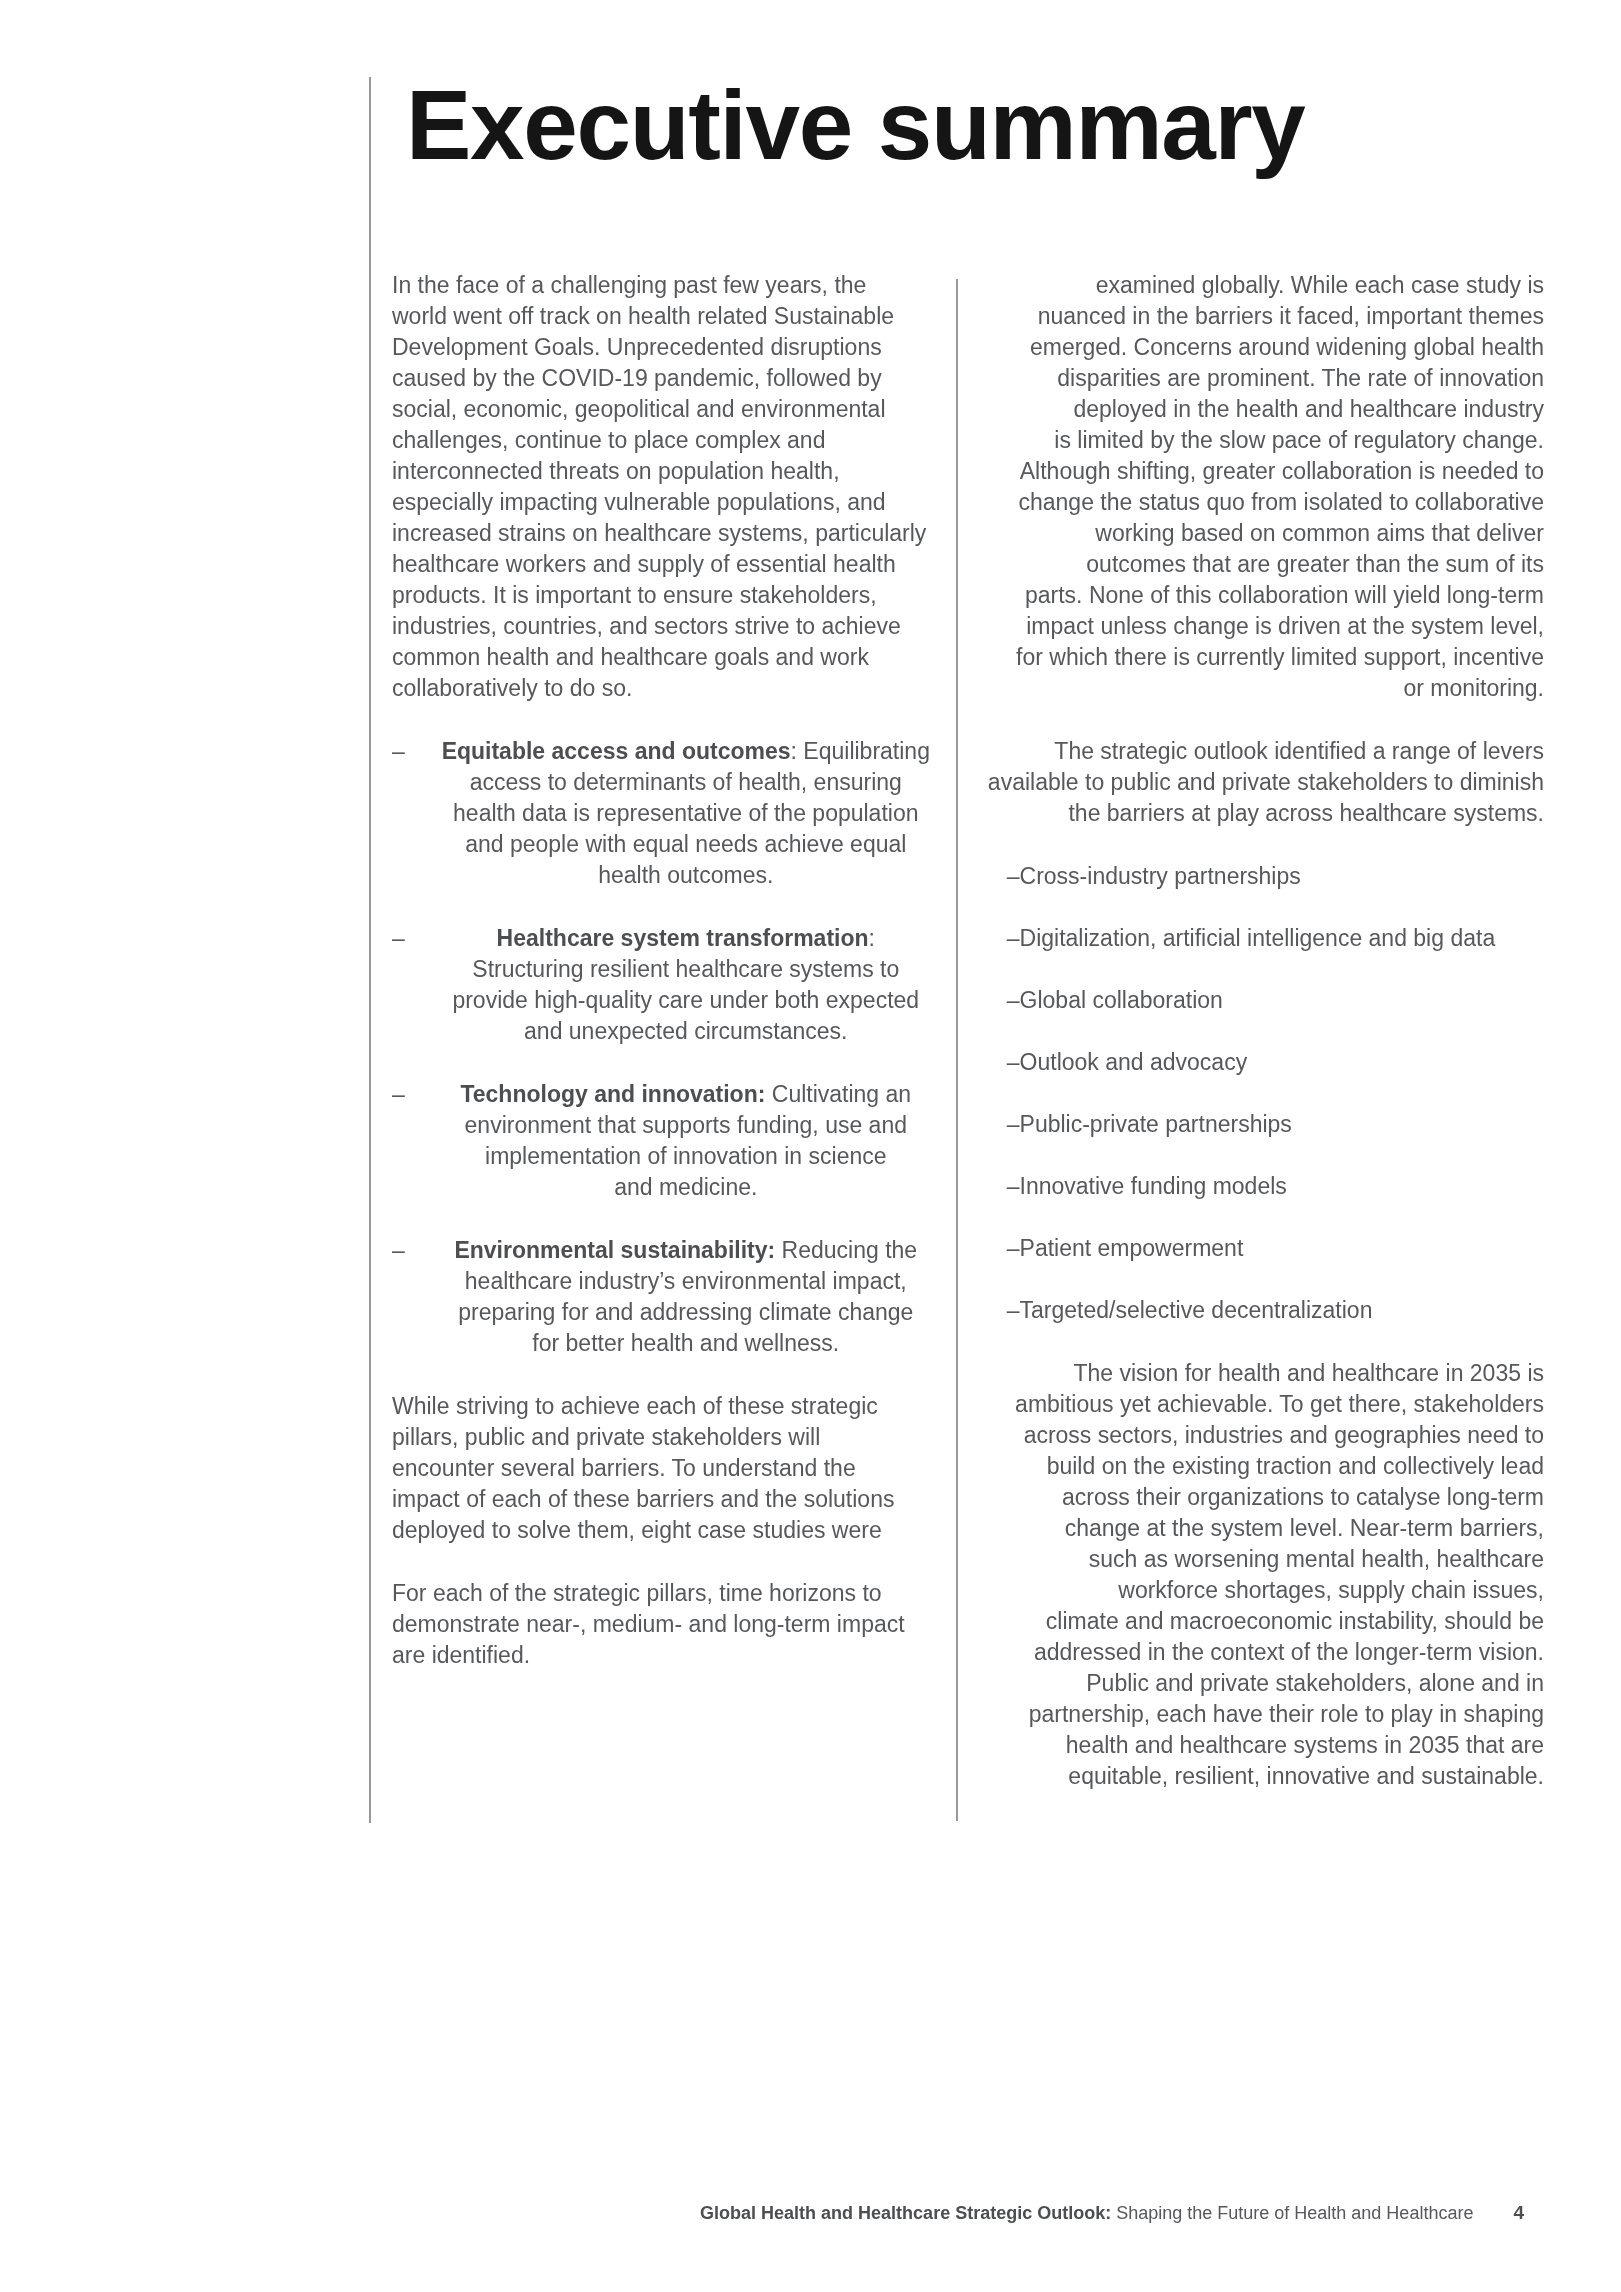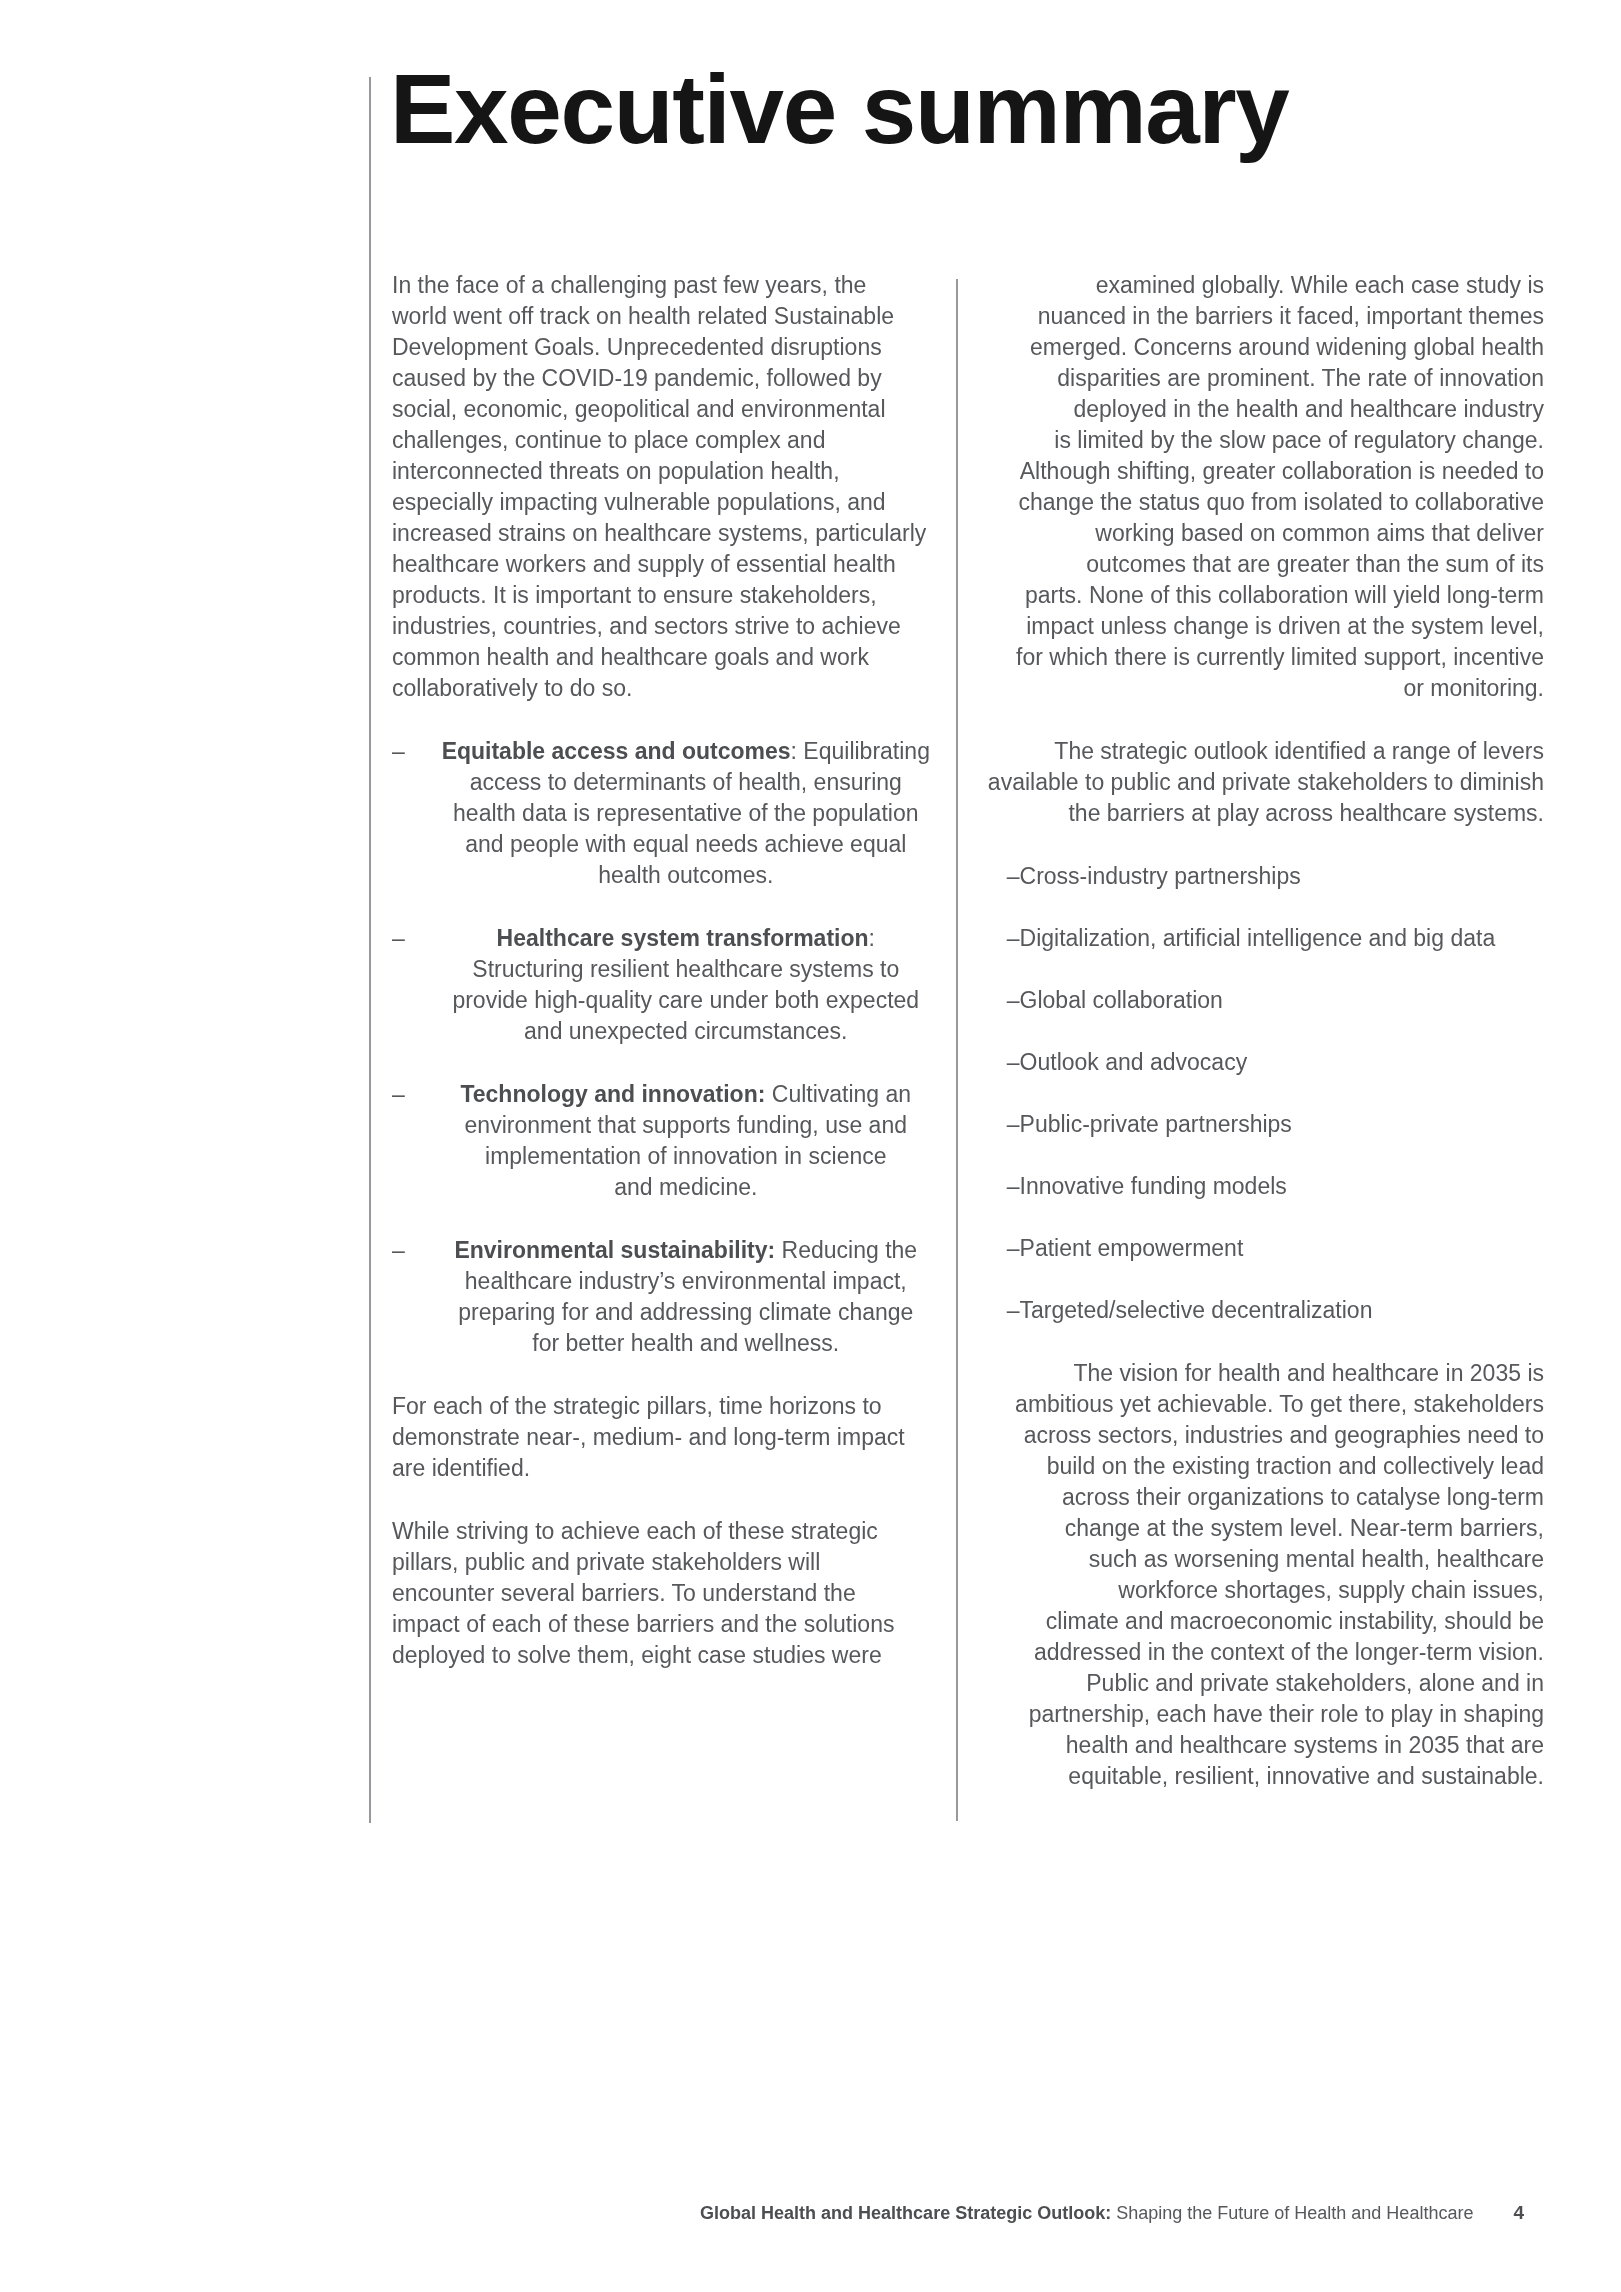--- a/index.html
+++ b/index.html
@@ -19,21 +19,21 @@
   }
   .rule-center {
     position: absolute;
     left: 956px; top: 279px;
     width: 1.8px; height: 1542px;
     background: #97999c;
   }
   .doc-title {
     position: absolute;
     left: 390px; top: 60px;
-    margin: 0;
+    margin: 16px;
     font-size: 98px;
     line-height: 1;
     font-weight: bold;
     letter-spacing: -1.3px;
     color: #151515;
     white-space: nowrap;
   }
   .columns {
     position: absolute;
     left: 392px; top: 270px;
@@ -138,28 +138,28 @@
       </div>
 
       <div class="bullet">
         <span class="marker">–</span>
         <span class="b-text"><span class="b-lead">Environmental sustainability:</span><span> Reducing the
 healthcare industry’s environmental impact,
 preparing for and addressing climate change
 for better health and wellness.</span></span>
       </div>
 
-      <p class="para">For each of the strategic pillars, time horizons to
-demonstrate near-, medium- and long-term impact
-are identified.</p>
       <p class="para">While striving to achieve each of these strategic
 pillars, public and private stakeholders will
 encounter several barriers. To understand the
 impact of each of these barriers and the solutions
 deployed to solve them, eight case studies were</p>
+      <p class="para">For each of the strategic pillars, time horizons to
+demonstrate near-, medium- and long-term impact
+are identified.</p>
     </div>
 
     <div class="col col-right">
       <p class="para">examined globally. While each case study is
 nuanced in the barriers it faced, important themes
 emerged. Concerns around widening global health
 disparities are prominent. The rate of innovation
 deployed in the health and healthcare industry
 is limited by the slow pace of regulatory change.
 Although shifting, greater collaboration is needed to

